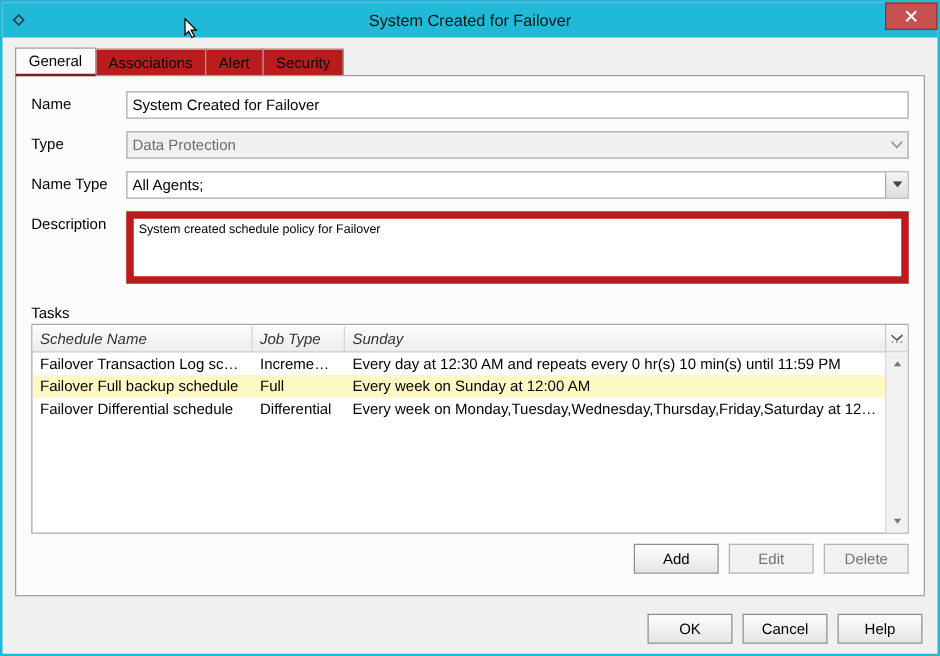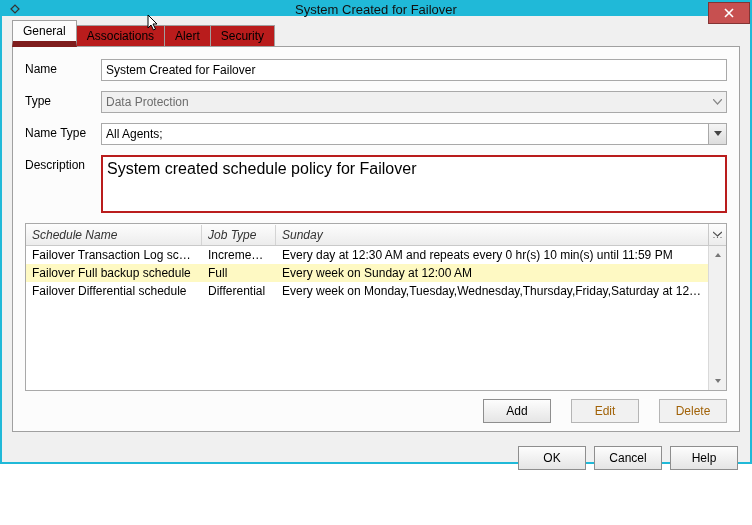--- a/index.html
+++ b/index.html
@@ -6,21 +6,21 @@
   body {
     font-family: "Segoe UI", Tahoma, sans-serif;
     font-size: 12px;
     background: #fff;
     width: 752px;
     height: 525px;
     overflow: hidden;
   }
   .window {
     width: 752px;
-    height: 464px;
+    height: 525px;
     border: 2px solid #20b9d8;
     background: #f0f0f0;
     display: flex;
     flex-direction: column;
   }
   .titlebar {
     height: 28px;
     background: #20b9d8;
     display: flex;
     align-items: center;
@@ -75,21 +75,21 @@
     border-bottom: none;
     padding: 3px 10px 3px 10px;
     background: #b91c1c;
     font-size: 12px;
     cursor: pointer;
     margin-right: -1px;
     position: relative;
   }
   .tab.active {
     background: #fcfcfc;
-    border-bottom: 6px solid #7f1d1d;
+    border-bottom: 2px solid #7f1d1d;
     margin-bottom: -1px;
     z-index: 3;
   }
   .tabpanel {
     border: 1px solid #a0a0a0;
     background: #fcfcfc;
     flex: 1;
     padding: 12px 12px 8px 12px;
     display: flex;
     flex-direction: column;
@@ -133,24 +133,24 @@
     color: #555;
     pointer-events: none;
   }
   .select-arrow.btnlook {
     background: linear-gradient(#f5f5f5,#ddd);
     border-left: 1px solid #a9a9a9;
   }
   .textarea {
     flex: 1;
     height: 58px;
-    border: 2px solid #b91c1c;
+    border: 6px solid #b91c1c;
     padding: 3px 4px;
     font-family: inherit;
-    font-size: 16px;
+    font-size: 10px;
     background: #fff;
     resize: none;
   }
   .tasks-label {
     margin: 6px 0 2px 0;
   }
   .grid {
     border: 1px solid #a9a9a9;
     background: #fff;
     display: flex;
@@ -204,41 +204,41 @@
   .scroll-btn {
     height: 18px;
     display: flex; align-items: center; justify-content: center;
     color: #555;
     cursor: pointer;
   }
   .scroll-track { flex: 1; }
   .tabpanel-footer {
     display: flex;
     justify-content: flex-end;
-    gap: 20px;
+    gap: 8px;
     margin-top: 8px;
   }
   .dlg-footer {
     display: flex;
     justify-content: flex-end;
     gap: 8px;
     padding: 8px 12px 8px 0;
   }
   .btn {
     min-width: 68px;
     height: 24px;
     border: 1px solid #8e8e8e;
     background: linear-gradient(#fdfdfd,#e5e5e5);
     font-family: inherit;
     font-size: 12px;
     cursor: pointer;
     padding: 0 10px;
   }
   .btn:disabled {
-    color: #a16207;
+    color: #737373;
     border-color: #b5b5b5;
     background: #f1f1f1;
     cursor: default;
   }
 </style>
 </head>
 <body>
 
 <div class="window">
 
@@ -297,20 +297,21 @@
               </svg>
           </span>
         </div>
       </div>
 
       <div class="field-row">
         <div class="field-label">Description</div>
         <textarea class="textarea" style="">System created schedule policy for Failover</textarea>
       </div>
 
+      <div class="tasks-label">Tasks</div>
 
       <div class="grid">
         <div class="grid-main">
           <div class="grid-header">
             <div class="gh-cell col-name">Schedule Name</div>
             <div class="gh-cell col-job">Job Type</div>
             <div class="gh-cell col-pat">Sunday</div>
           </div>
           <div class="grid-body">
             <div class="grow">

